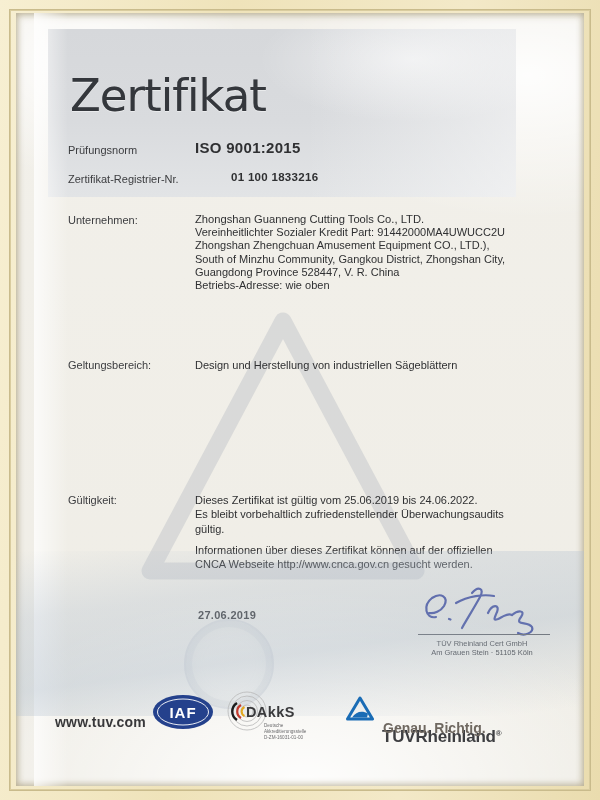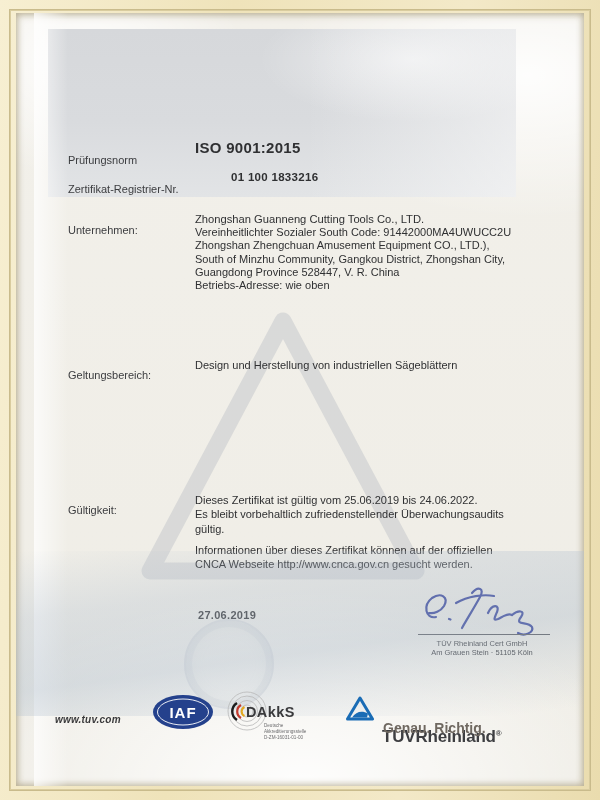--- a/index.html
+++ b/index.html
@@ -56,36 +56,36 @@
     position:absolute;left:18px;top:0;width:34px;height:773px;pointer-events:none;
     background:linear-gradient(90deg,rgba(255,255,255,.75),rgba(255,255,255,0));
   }
   
   .title{
     position:absolute;left:54px;top:56px;
     font-family:"DejaVu Sans",sans-serif;font-size:45px;font-weight:400;
     letter-spacing:-1px;color:#34373c;
     text-shadow:0 1px 0 rgba(255,255,255,.45), 0 -0.5px 0 rgba(0,0,0,.25);
   }
-  .lab{position:absolute;left:52px;font-size:11px;color:#3b3c3f;margin-top:10px;}
+  .lab{position:absolute;left:52px;font-size:11px;color:#3b3c3f;}
   .val{position:absolute;left:179px;color:#2f3032;}
   .iso{font-size:15px;font-weight:bold;letter-spacing:.3px;}
   .regnr{font-size:11.5px;font-weight:bold;letter-spacing:.3px;padding-left:36px;}
   .body-lines{font-size:11px;line-height:13.2px;white-space:nowrap;}
   .body-lines span{display:block;}
   .co-name{font-weight:normal;font-size:11.2px;}
   .para{font-size:11px;line-height:14.4px;white-space:nowrap;}
   .para span{display:block;}
   .date{position:absolute;left:182px;top:596px;font-size:11px;font-weight:bold;color:#2f2f31;letter-spacing:.3px;}
   .sig-svg{position:absolute;left:400px;top:568px;}
   .sig-line{position:absolute;left:402px;top:621px;width:132px;height:1px;background:#55565a;}
   .sig-org{position:absolute;left:386px;top:626px;width:160px;text-align:center;
     font-size:7.5px;line-height:9px;color:#414246;}
   
-  .website{position:absolute;left:39px;top:701px;font-size:10px;font-weight:600;color:#38383a;letter-spacing:.2px;font-style:italic;}
+  .website{position:absolute;left:39px;top:701px;font-size:14px;font-weight:600;color:#38383a;letter-spacing:.2px;}
   .iaf{position:absolute;left:136px;top:681px;}
   .dakks{position:absolute;left:204px;top:678px;}
   .tuv-tri{position:absolute;left:330px;top:682px;}
   .brand{position:absolute;left:366px;top:714px;font-size:17px;font-weight:bold;color:#3d3e41;letter-spacing:-.2px;}
   .brand sup{font-size:8px;vertical-align:6px;}
   .tagline{position:absolute;left:367px;top:707px;font-size:14px;font-weight:bold;color:#6f6860;}
 </style>
 </head>
 <body>
 
@@ -95,31 +95,32 @@
   <div class="paper">
 
     <div class="gray-band"></div>
 
     <svg class="watermark" width="300" height="276" viewBox="0 0 300 276">
       <polygon points="157,12 290,262 24,262" fill="none" stroke="rgba(178,185,193,0.38)" stroke-width="17" stroke-linejoin="round"></polygon>
     </svg>
 
     <div class="seal"></div>
 
+    <div class="title">Zertifikat</div>
 
     <div class="lab" style="top:131px">Prüfungsnorm</div>
     <div class="val iso" style="top:126px">ISO 9001:2015</div>
 
     <div class="lab" style="top:160px">Zertifikat-Registrier-Nr.</div>
     <div class="val regnr" style="top:158px">01 100 1833216</div>
 
     <div class="lab" style="top:201px">Unternehmen:</div>
     <div class="val body-lines" style="top:200px">
       <span class="co-name">Zhongshan Guanneng Cutting Tools Co., LTD.</span>
-      <span>Vereinheitlichter Sozialer South Code: 91442000MA4UWUCC2U</span>
+      <span>Vereinheitlichter Sozialer Kredit Part: 91442000MA4UWUCC2U</span>
       <span>Zhongshan Zhengchuan Amusement Equipment CO., LTD.),</span>
       <span>South of Minzhu Community, Gangkou District, Zhongshan City,</span>
       <span>Guangdong Province 528447, V. R. China</span>
       <span>Betriebs-Adresse: wie oben</span>
     </div>
 
     <div class="lab" style="top:346px">Geltungsbereich:</div>
     <div class="val para" style="top:345px">Design und Herstellung von industriellen Sägeblättern</div>
 
 

